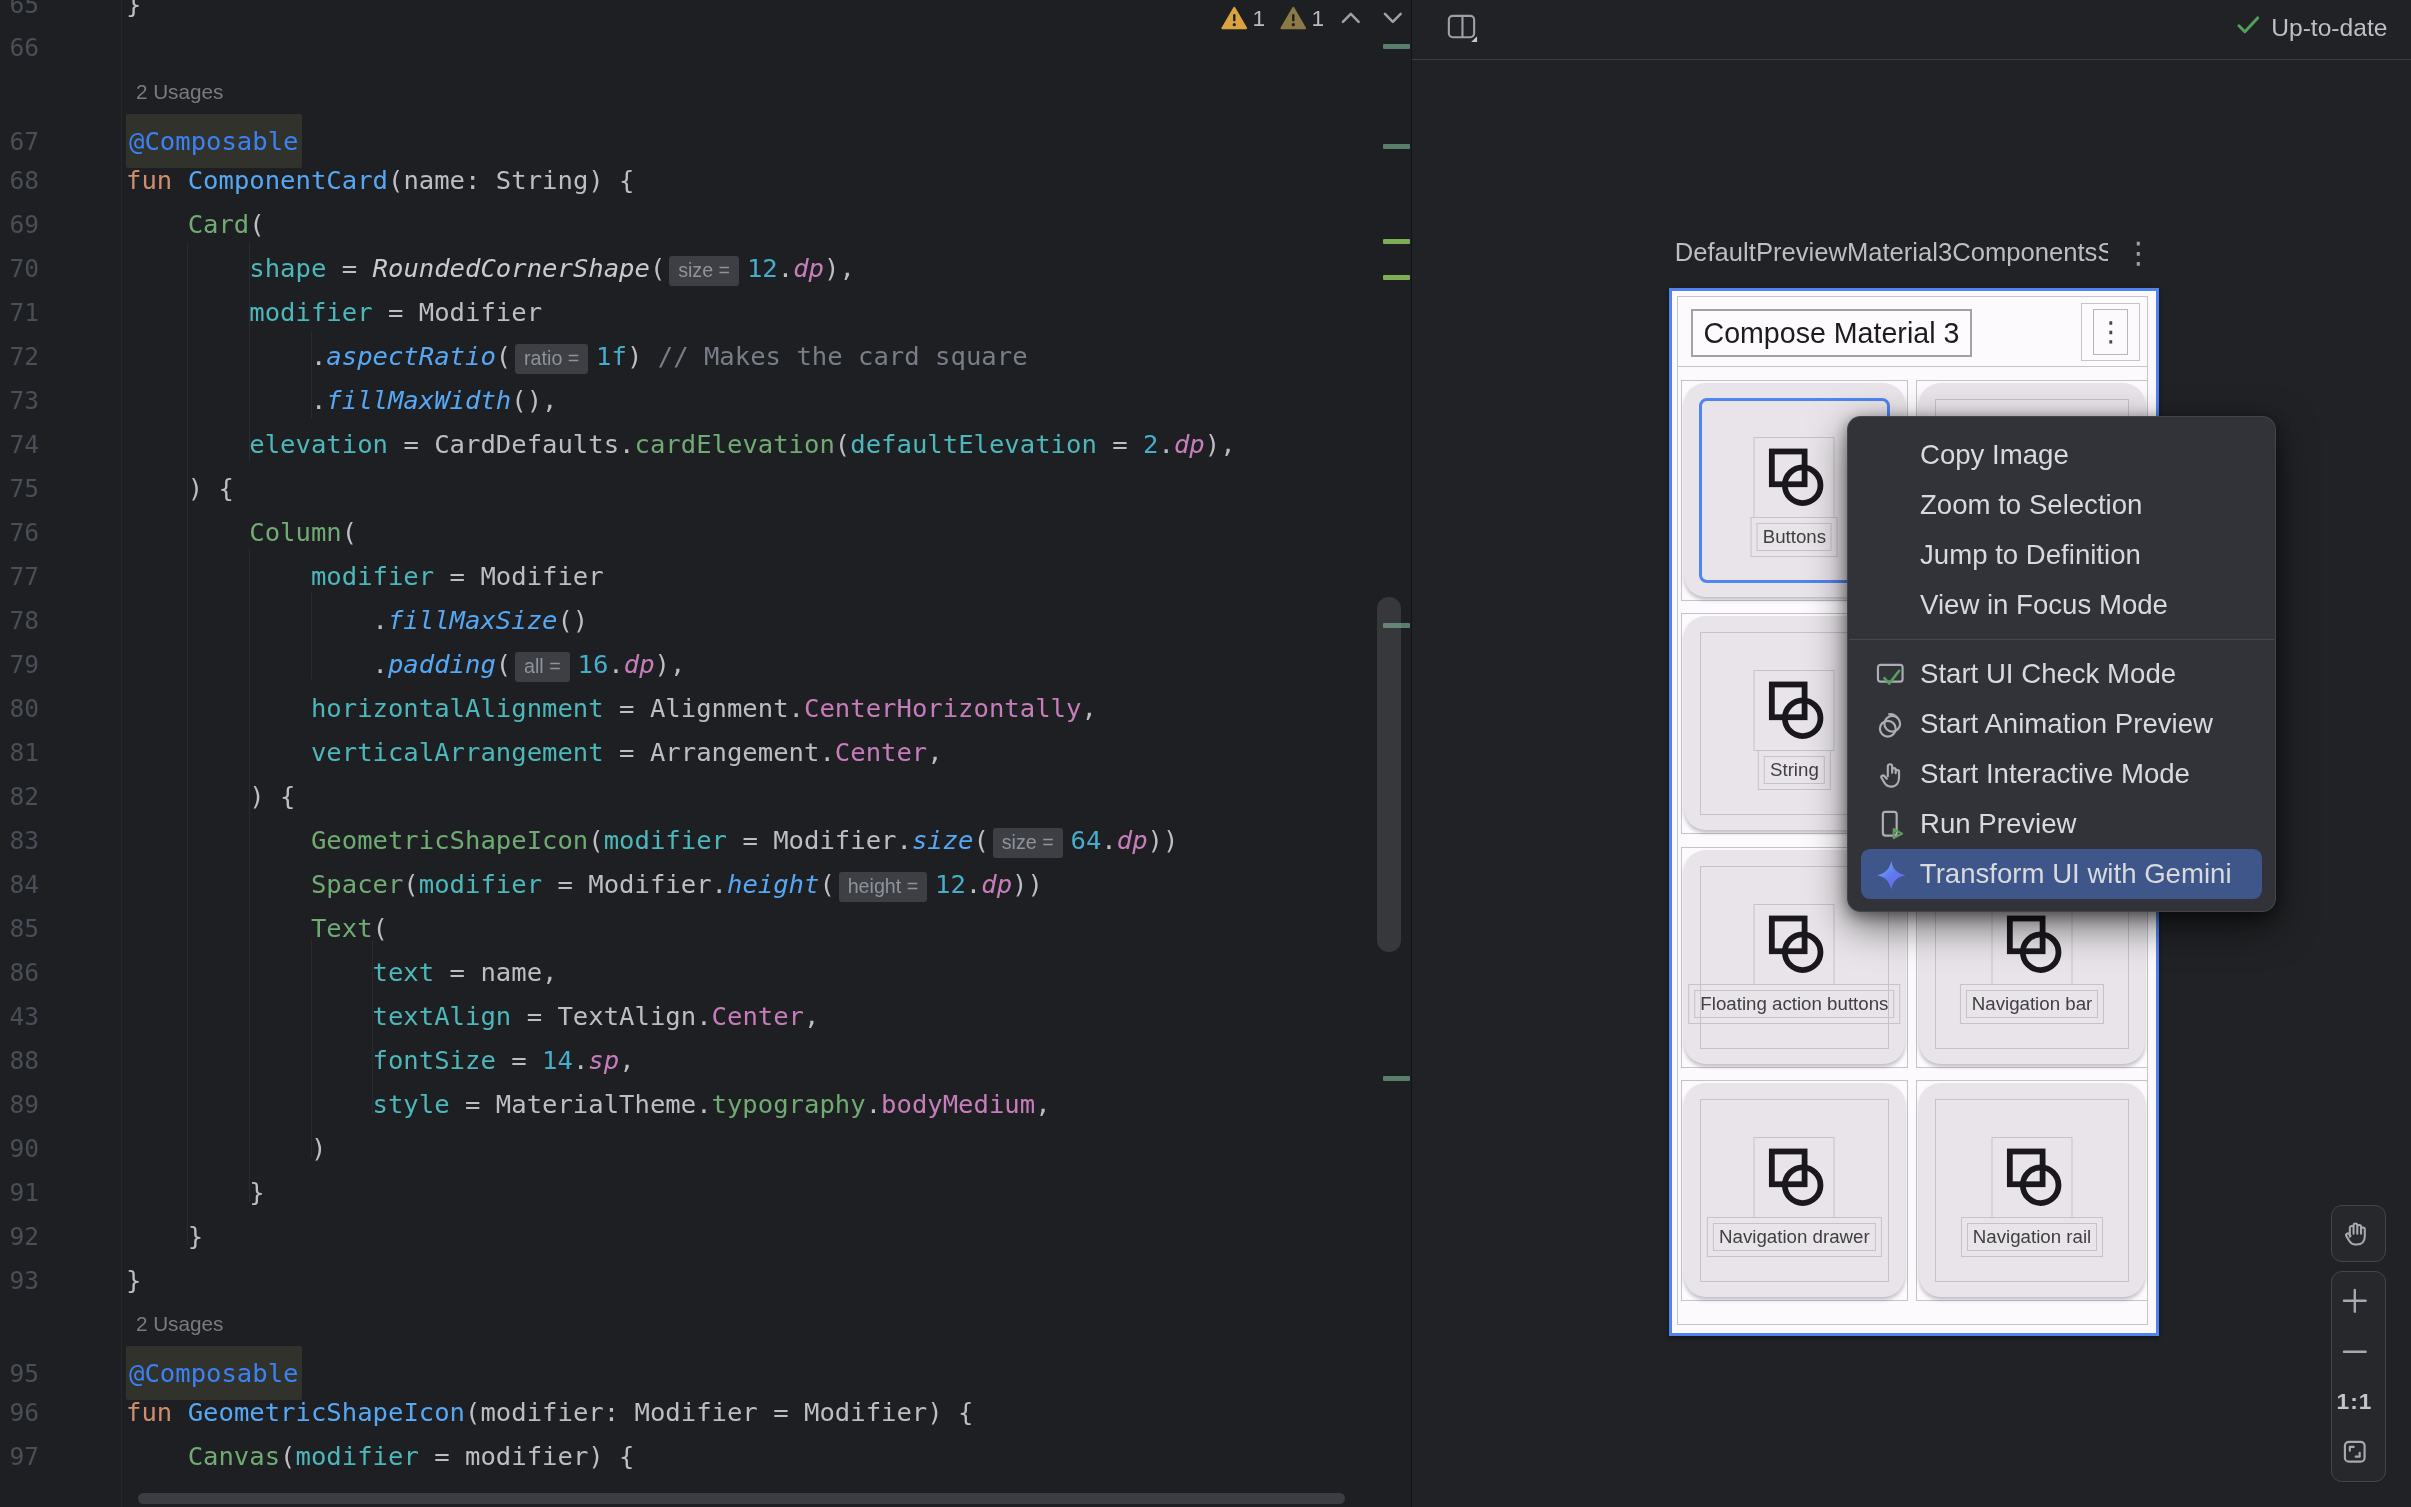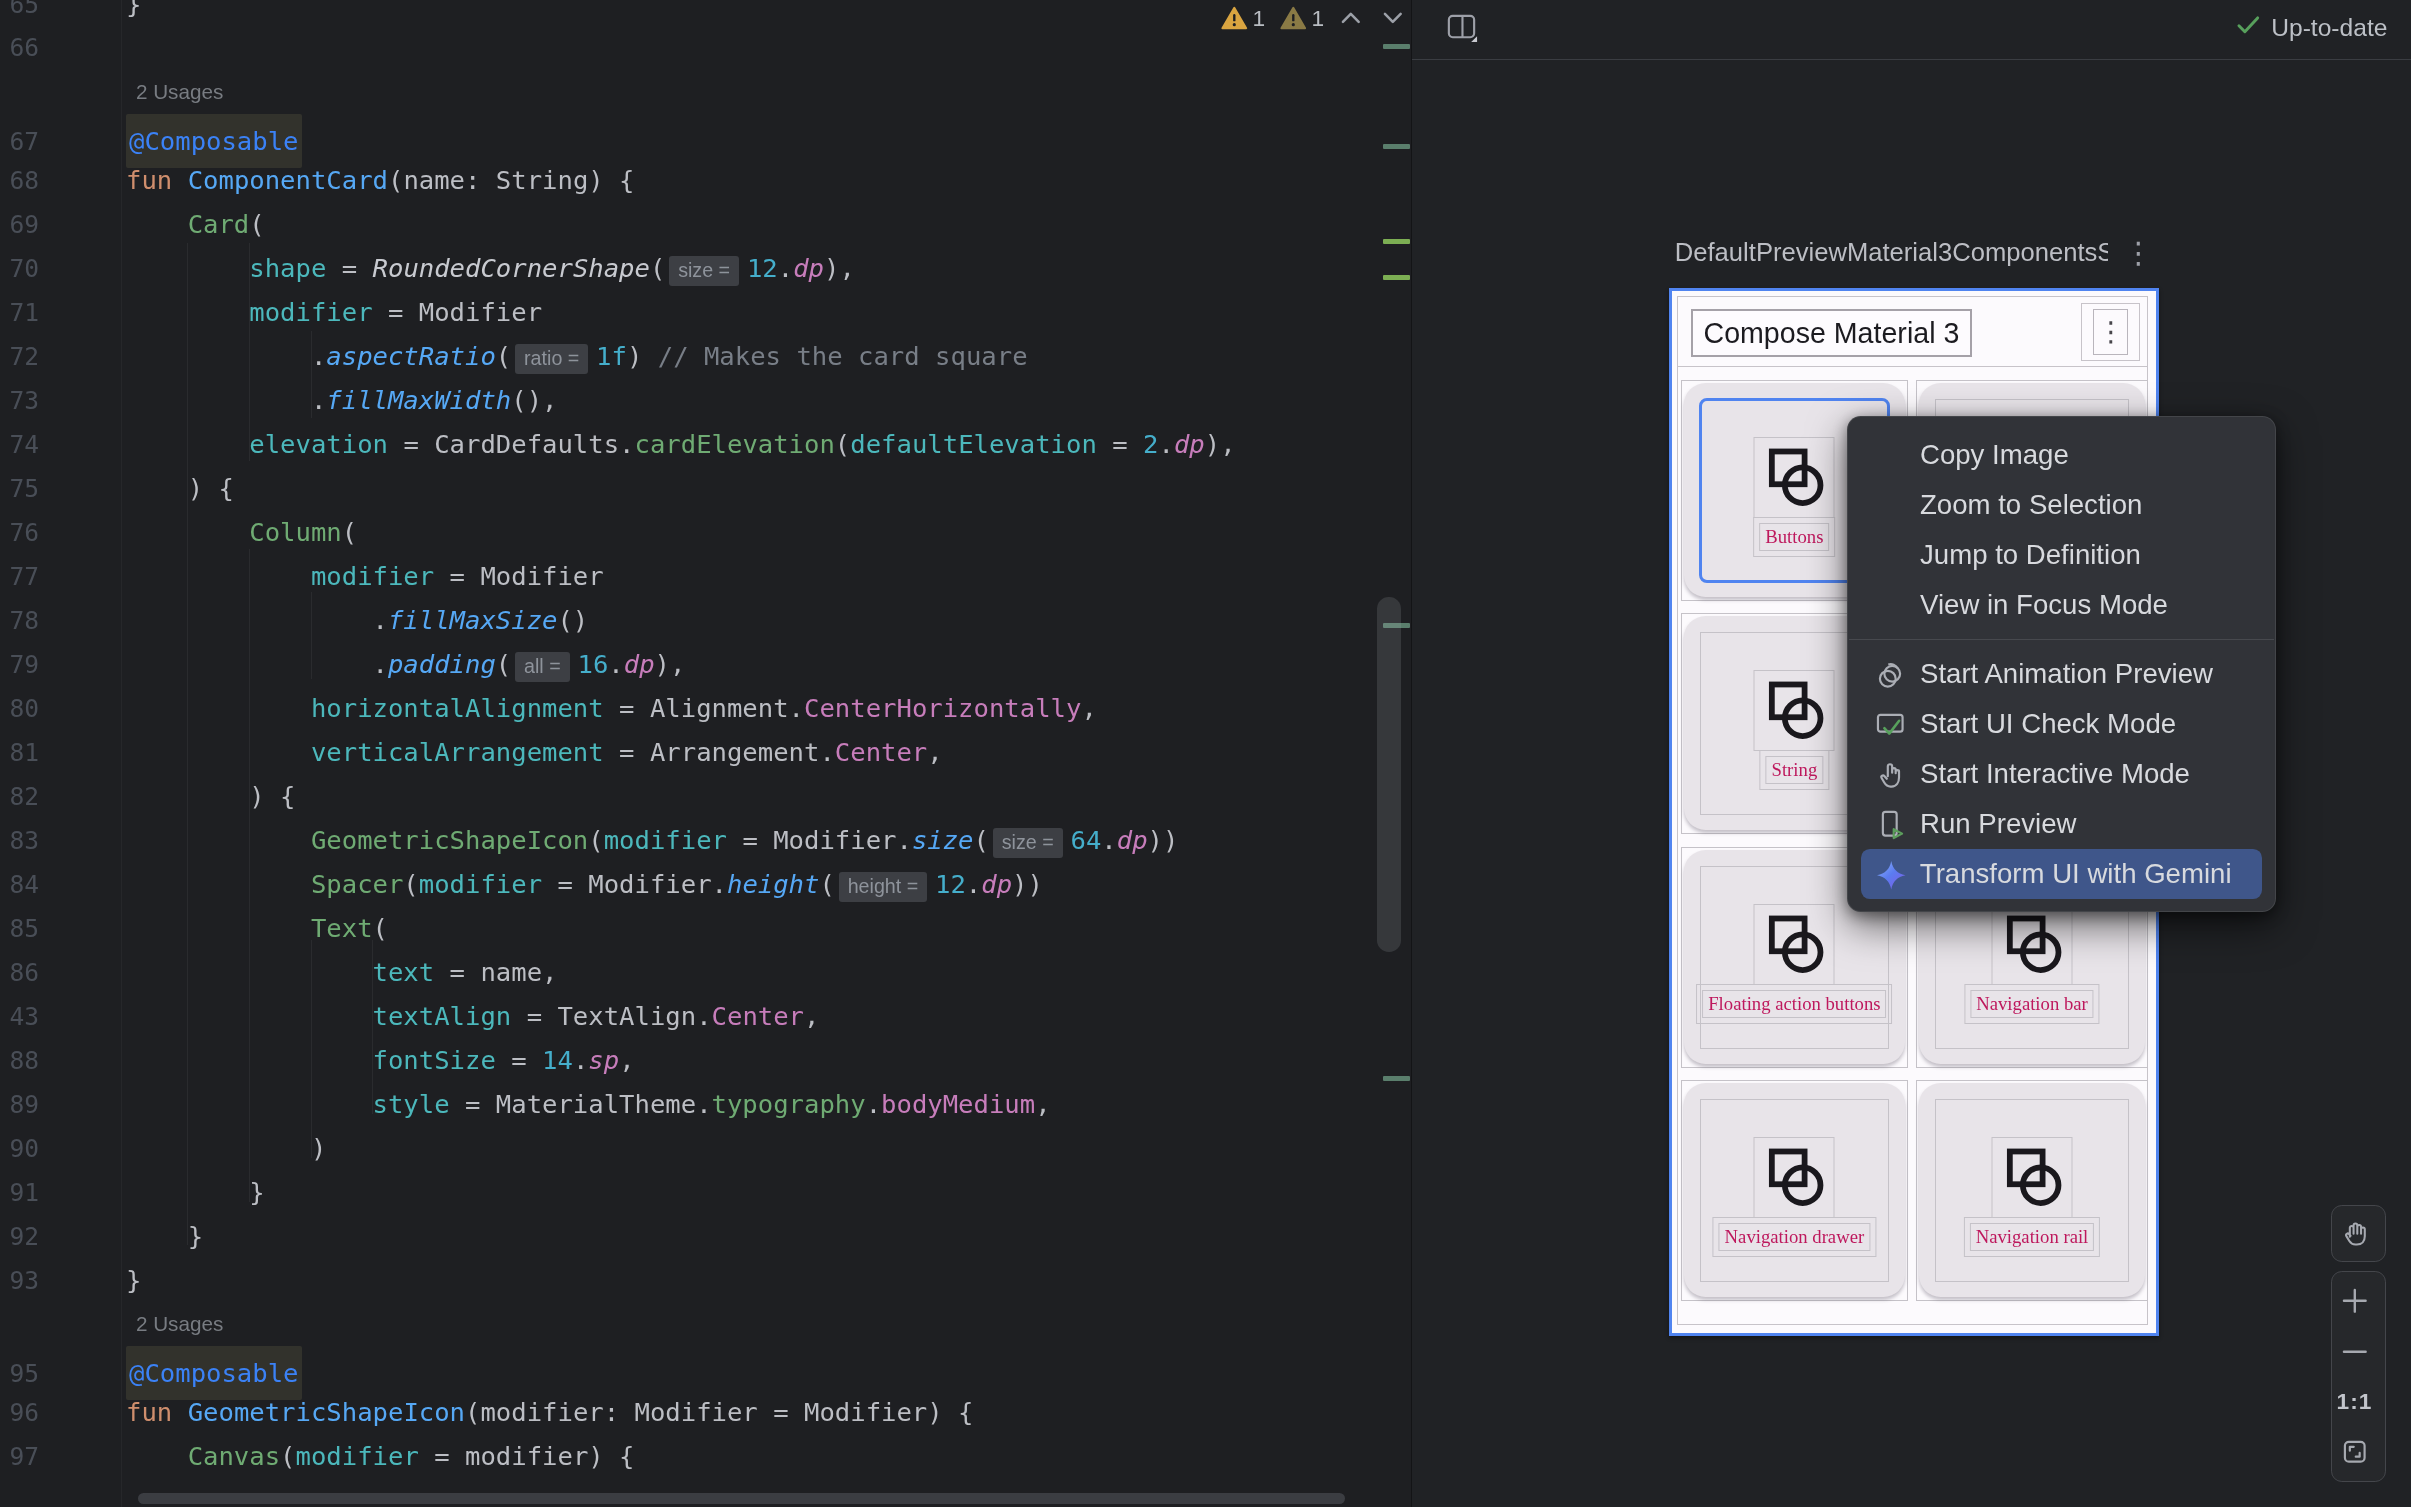--- a/index.html
+++ b/index.html
@@ -39,21 +39,21 @@
   .appbar{position:absolute;left:4.9px;top:4.9px;right:7.9px;height:69px;border:1px solid #C7C3C9;}
   .titlebox{position:absolute;left:12.8px;top:11.8px;height:44px;line-height:44px;border:2px solid #A5A1A8;background:#FDFBFE;color:#1C1B20;font-size:28.6px;padding:0 10.8px;white-space:nowrap;}
   .kebab-outer{position:absolute;right:6.9px;top:5.9px;width:57px;height:56px;border:1px solid #C7C3C9;display:flex;align-items:center;justify-content:center;}
   .kebab-inner{width:33px;height:44px;border:1px solid #B9B5BC;display:flex;align-items:center;justify-content:center;color:#47464B;font-size:27.6px;}
   .cell{position:absolute;border:1px solid #C5C2C8;}
   .card{position:absolute;left:2px;top:2px;right:2px;bottom:3px;border-radius:21.7px;background:#E8E4E9;box-shadow:0 3px 3.9px rgba(70,60,80,0.30);}
   .innerbox{position:absolute;left:17.7px;top:17.7px;right:17.7px;bottom:17.7px;border:1px solid #C5C2C8;}
   .innerbox.sel{left:16.7px;top:16.7px;right:16.7px;bottom:16.7px;border:3px solid #5084F0;border-radius:7.9px;}
   .iconbox{position:absolute;left:50%;transform:translateX(-50%);top:56px;width:81px;height:81px;border:1px solid #C5C2C8;box-sizing:border-box;}
   .labelwrap{position:absolute;left:50%;transform:translateX(-50%);top:136px;border:1px solid #C5C2C8;padding:4.9px 4.9px;}
-  .labeltext{display:block;border:1px solid #C5C2C8;padding:2px 4.9px;font-size:18.7px;color:#be185d;white-space:nowrap;font-family:Liberation Serif, serif;}
+  .labeltext{display:block;border:1px solid #C5C2C8;padding:2px 4.9px;font-size:18.7px;color:#404040;white-space:nowrap;font-family:Liberation Sans, sans-serif;}
   
   #menu{position:absolute;left:1847px;top:416px;width:429px;box-sizing:border-box;background:#313338;border:1px solid rgba(255,255,255,0.09);border-radius:13.8px;padding:12.8px 0;box-shadow:0 13.8px 39px rgba(0,0,0,0.55),0 3.9px 13.8px rgba(0,0,0,0.4);z-index:50;}
   .mitem{position:relative;height:50px;line-height:50px;color:#D8DADE;font-size:27.6px;padding-left:72px;}
   .mitem.sel{margin:0 12.8px;padding-left:59px;border-radius:8.9px;}
   .mitem .micon{position:absolute;left:26.6px;top:8.9px;width:32.5px;height:32.5px;}
   .mitem.sel .micon{left:13.8px;}
   .msep{height:1px;background:#47494E;margin:8.9px 1px;}
   
   .ctrl-group{position:absolute;box-sizing:border-box;background:#26282B;border:1px solid #44464B;border-radius:10.8px;display:flex;flex-direction:column;align-items:flex-start;}
   #hand-group{left:919px;top:1205px;width:55px;height:57px;justify-content:center;}
@@ -299,29 +299,29 @@
     </div>
   </div>
 </div>
 
 <div id="menu">
     <div class="mitem"><span>Copy Image</span></div>
     <div class="mitem"><span>Zoom to Selection</span></div>
     <div class="mitem"><span>Jump to Definition</span></div>
     <div class="mitem"><span>View in Focus Mode</span></div>
     <div class="msep"></div>
+    <div class="mitem"><span class="micon"><svg width="32.5" height="32.5" viewBox="0 0 33 33">
+          <rect x="3" y="6" width="25" height="17" rx="2.5" fill="none" stroke="#ABAEB5" stroke-width="2.2"></rect>
+          <path d="M9.5 19.5 l5 5.5 10 -13" fill="none" stroke="#57A05C" stroke-width="2.6" stroke-linecap="round" stroke-linejoin="round"></path>
+        </svg></span><span>Start UI Check Mode</span></div>
     <div class="mitem"><span class="micon"><svg width="32.5" height="32.5" viewBox="0 0 33 33" fill="none" stroke="#ABAEB5" stroke-width="2.2">
           <circle cx="13" cy="20" r="8"></circle>
           <circle cx="17.5" cy="15" r="8"></circle>
           <path d="M13.5 5.5 a8 8 0 0 1 9.5 4"></path>
         </svg></span><span>Start Animation Preview</span></div>
-    <div class="mitem"><span class="micon"><svg width="32.5" height="32.5" viewBox="0 0 33 33">
-          <rect x="3" y="6" width="25" height="17" rx="2.5" fill="none" stroke="#ABAEB5" stroke-width="2.2"></rect>
-          <path d="M9.5 19.5 l5 5.5 10 -13" fill="none" stroke="#57A05C" stroke-width="2.6" stroke-linecap="round" stroke-linejoin="round"></path>
-        </svg></span><span>Start UI Check Mode</span></div>
     <div class="mitem"><span class="micon"><svg width="32.5" height="32.5" viewBox="0 0 33 33" fill="none" stroke="#ABAEB5" stroke-width="2.2" stroke-linecap="round" stroke-linejoin="round">
           <path d="M13 17.5 V7.5 a2.2 2.2 0 0 1 4.4 0 V14 m0 -3.2 c0 -2 3.6 -2 3.6 0 V14.5 m0 -1.8 c0 -1.8 3.4 -1.8 3.4 0 v5.8 c0 5.5 -2.6 9.5 -7.6 9.5 h-1 c-3 0 -4.9 -1.5 -6.4 -4.1 l-2.7 -4.6 c-1.1 -1.9 1.4 -3.5 3 -1.8 l2.3 2.6"></path>
         </svg></span><span>Start Interactive Mode</span></div>
     <div class="mitem"><span class="micon"><svg width="32.5" height="32.5" viewBox="0 0 33 33">
           <rect x="8" y="3" width="14" height="24" rx="2.6" fill="none" stroke="#ABAEB5" stroke-width="2.2"></rect>
           <path d="M19 20.5 l8.5 4.5 -8.5 4.5 z" fill="none" stroke="#5C9E5C" stroke-width="2.2" stroke-linejoin="round"></path>
         </svg></span><span>Run Preview</span></div>
     <div class="mitem sel" style="background: rgb(63, 86, 138);"><span class="micon"><svg width="32.5" height="32.5" viewBox="0 0 32 32">
           <defs>
             <linearGradient id="gg" x1="0" y1="0" x2="0.9" y2="1">

